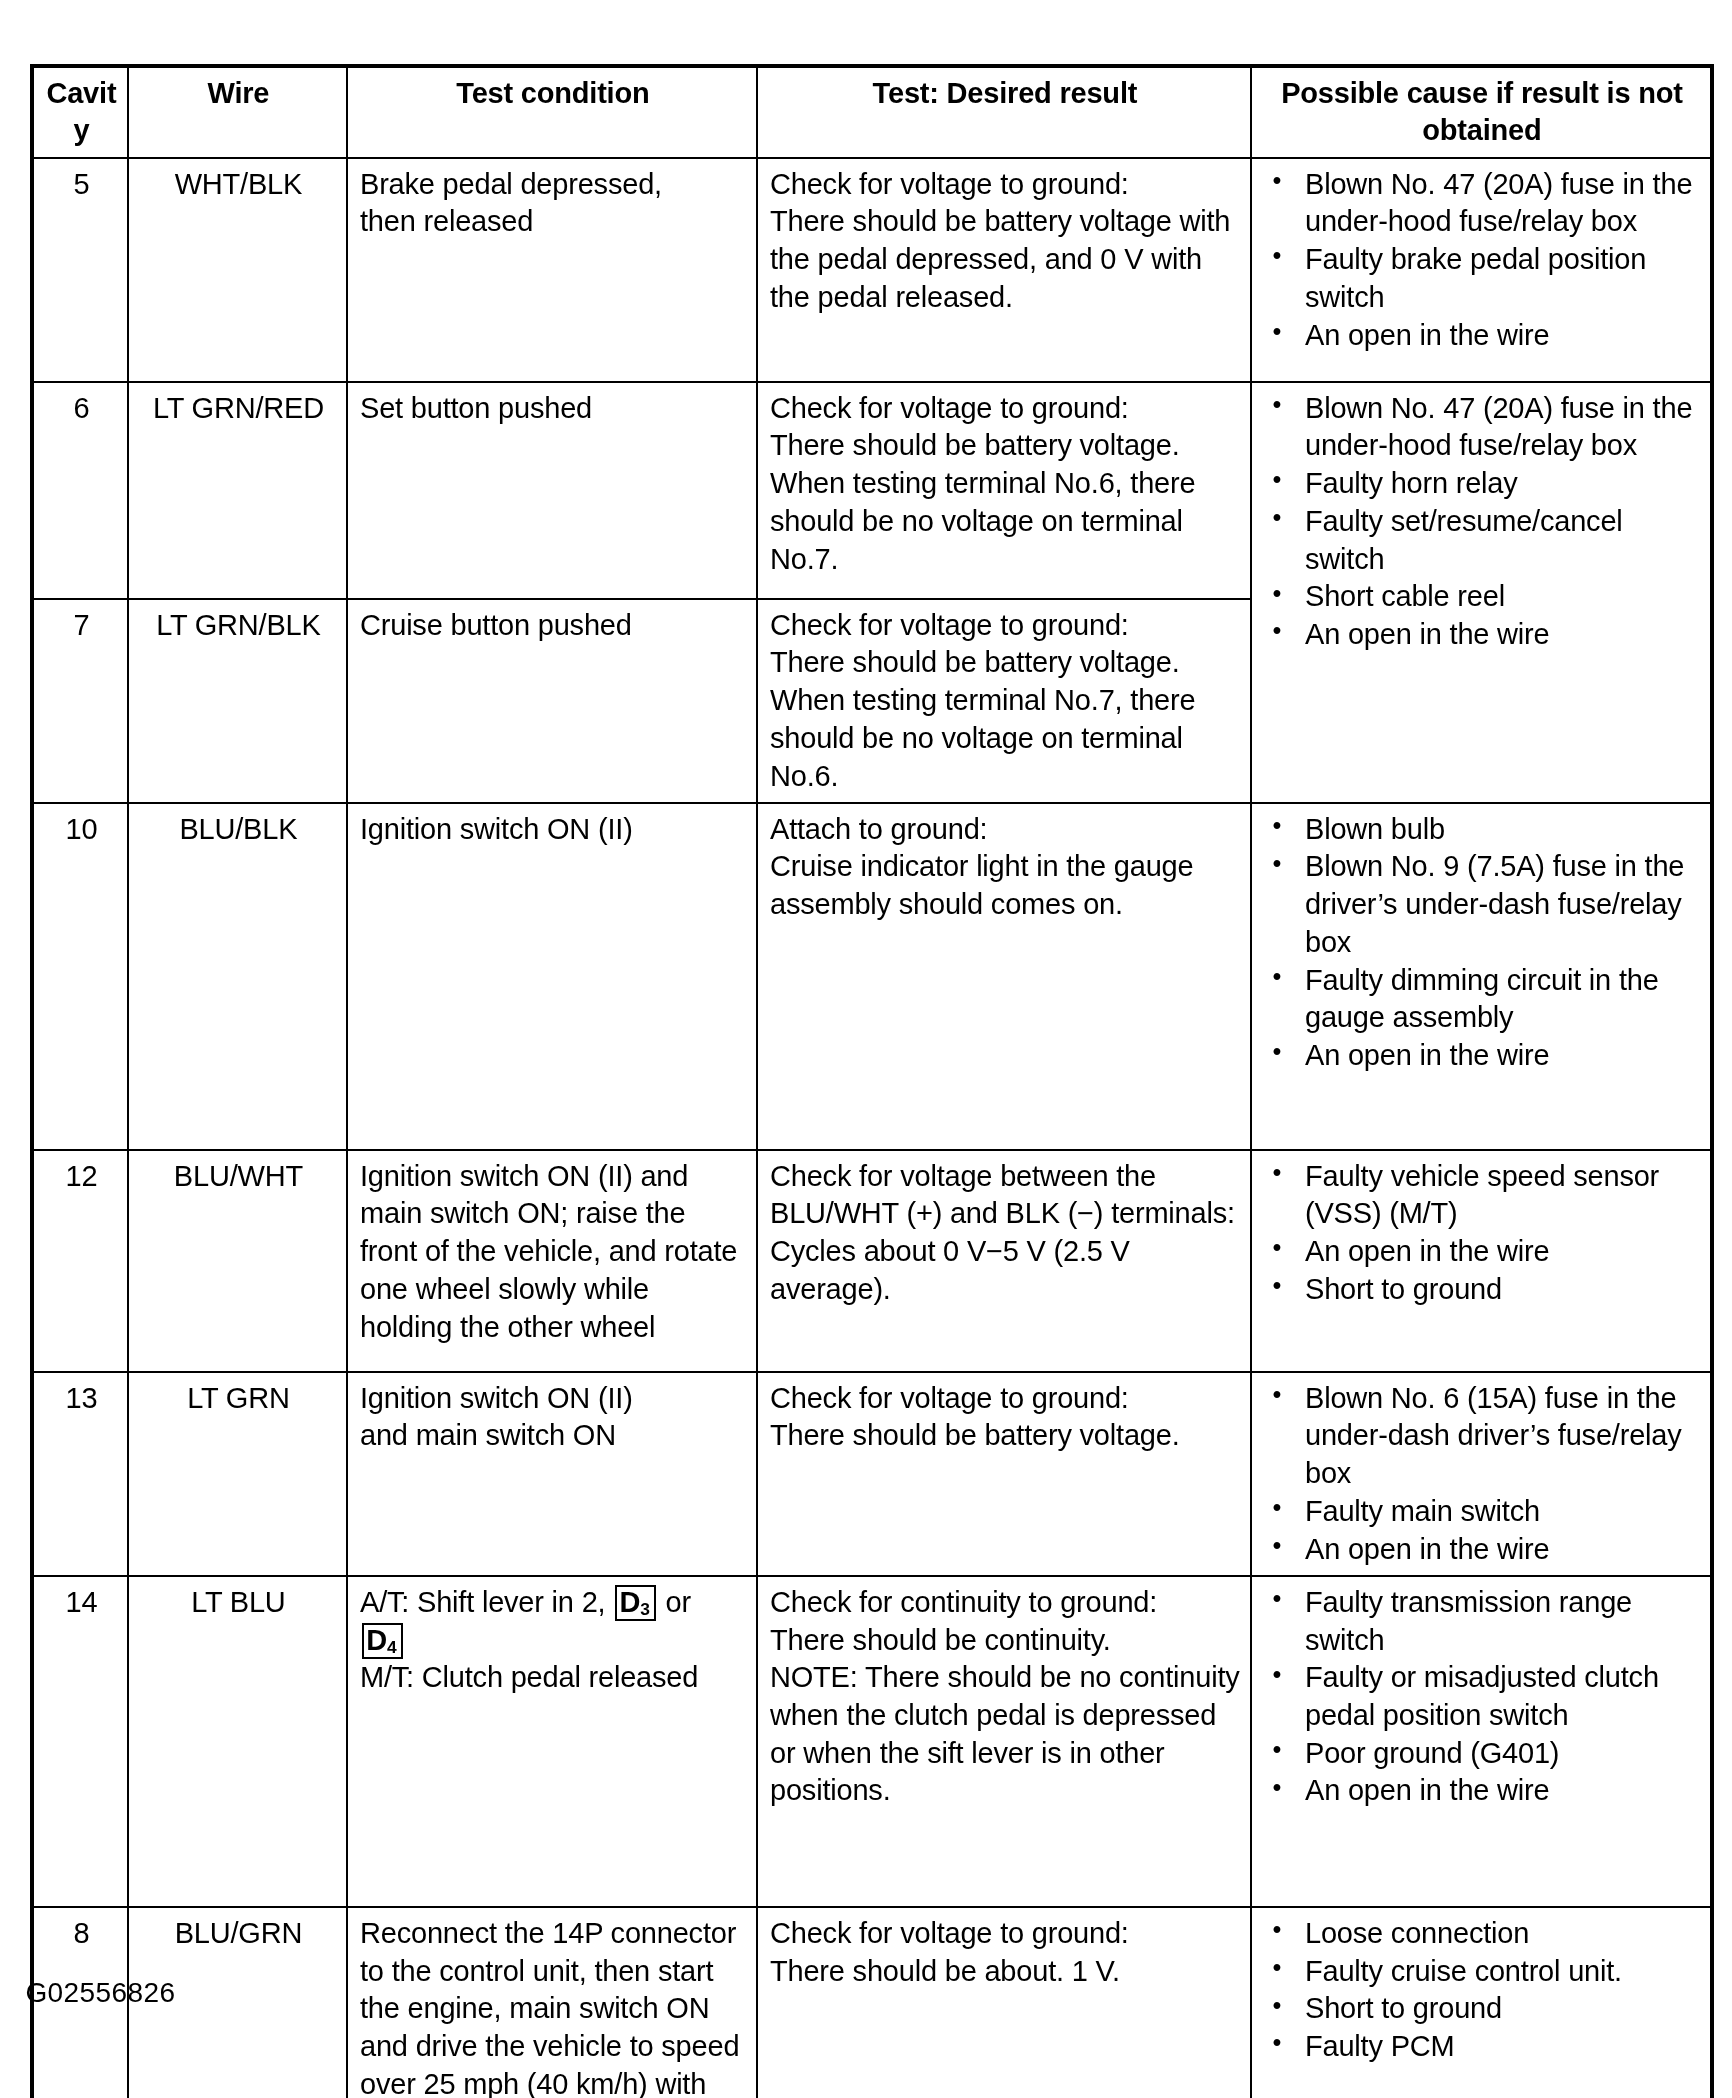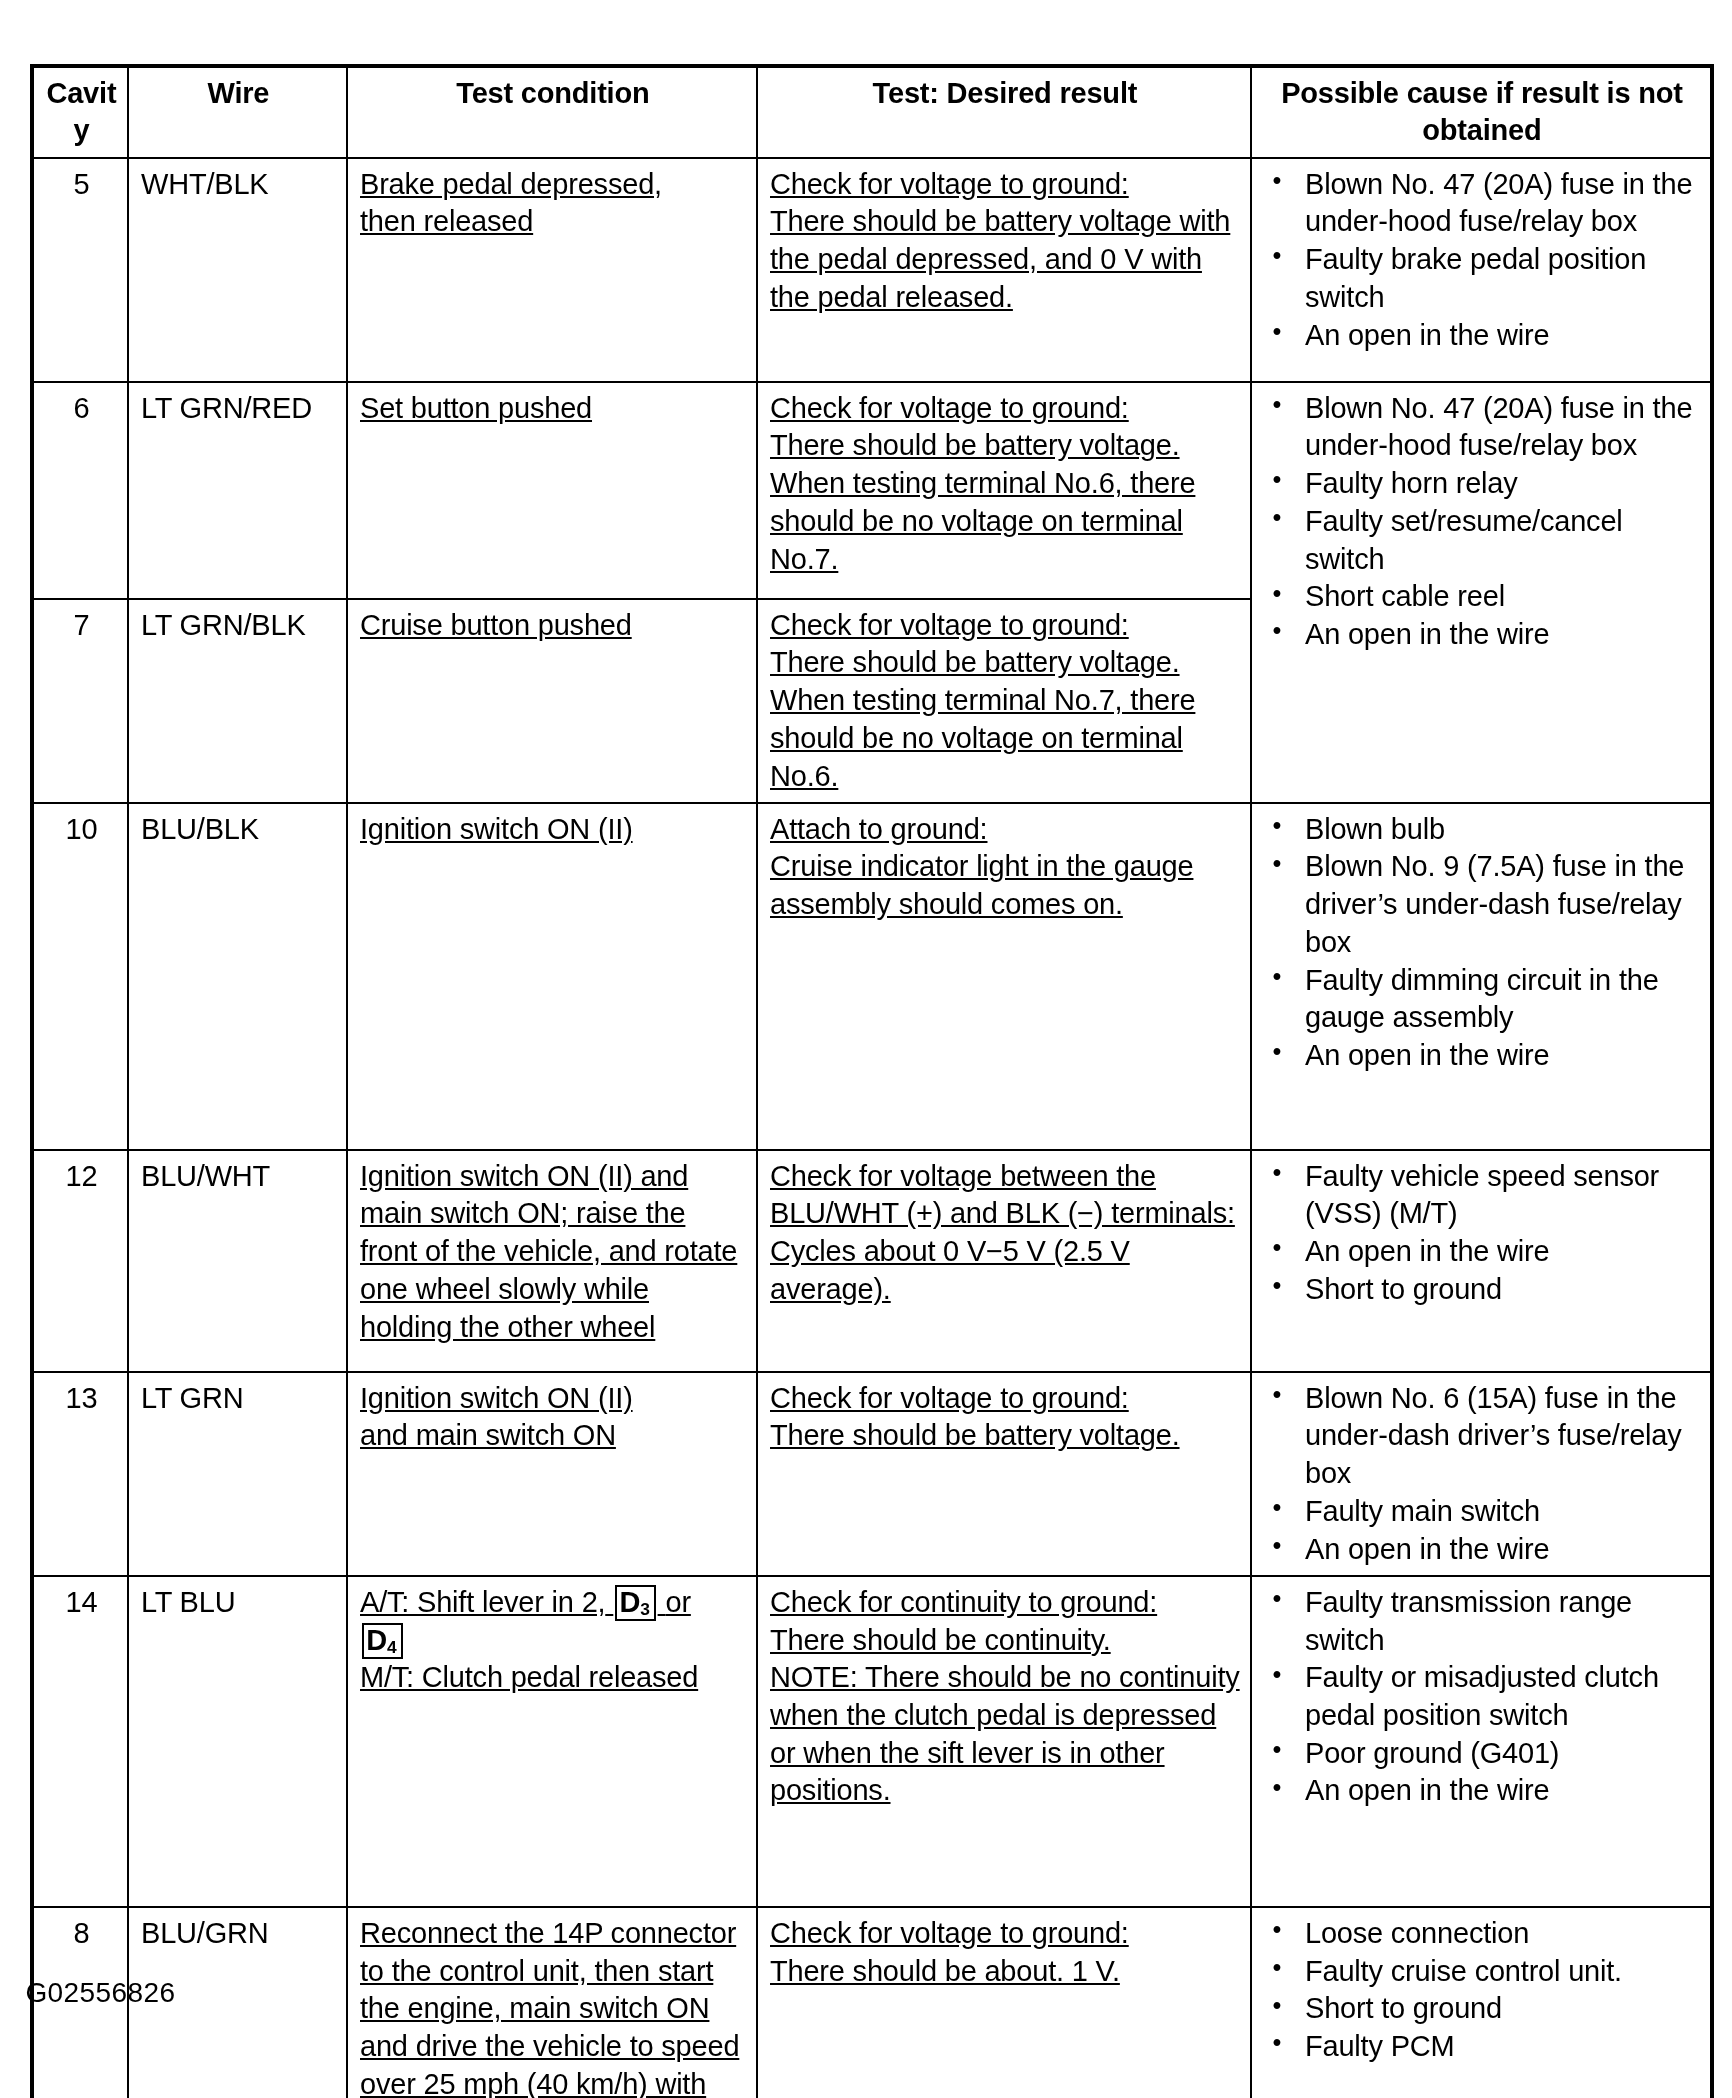--- a/index.html
+++ b/index.html
@@ -30,22 +30,22 @@
     word-wrap:break-word;
   }
   th{
     font-weight:bold;
     text-align:center;
     font-size:30px;
     padding-top:5.1px;
   }
   th.h-cavity{font-size:24.6px;padding-left:1.7px;padding-right:1.7px;}
   td.c-cavity{text-align:center;padding-left:1.7px;padding-right:1.7px;}
-  td.c-wire{text-align:left;padding-left:3.4px;padding-right:3.4px;}
-  td.c-cond, td.c-result{white-space:pre-line;text-decoration:underline;}
+  td.c-wire{text-align:center;padding-left:3.4px;padding-right:3.4px;}
+  td.c-cond, td.c-result{white-space:pre-line;}
   td.c-cause{padding-left:8.5px;}
   ul.causes{list-style:none;margin:0;padding:0;}
   ul.causes li{
     position:relative;
     padding-left:41px;
     margin:0;
   }
   ul.causes li .b{
     position:absolute;
     left:8.5px;

